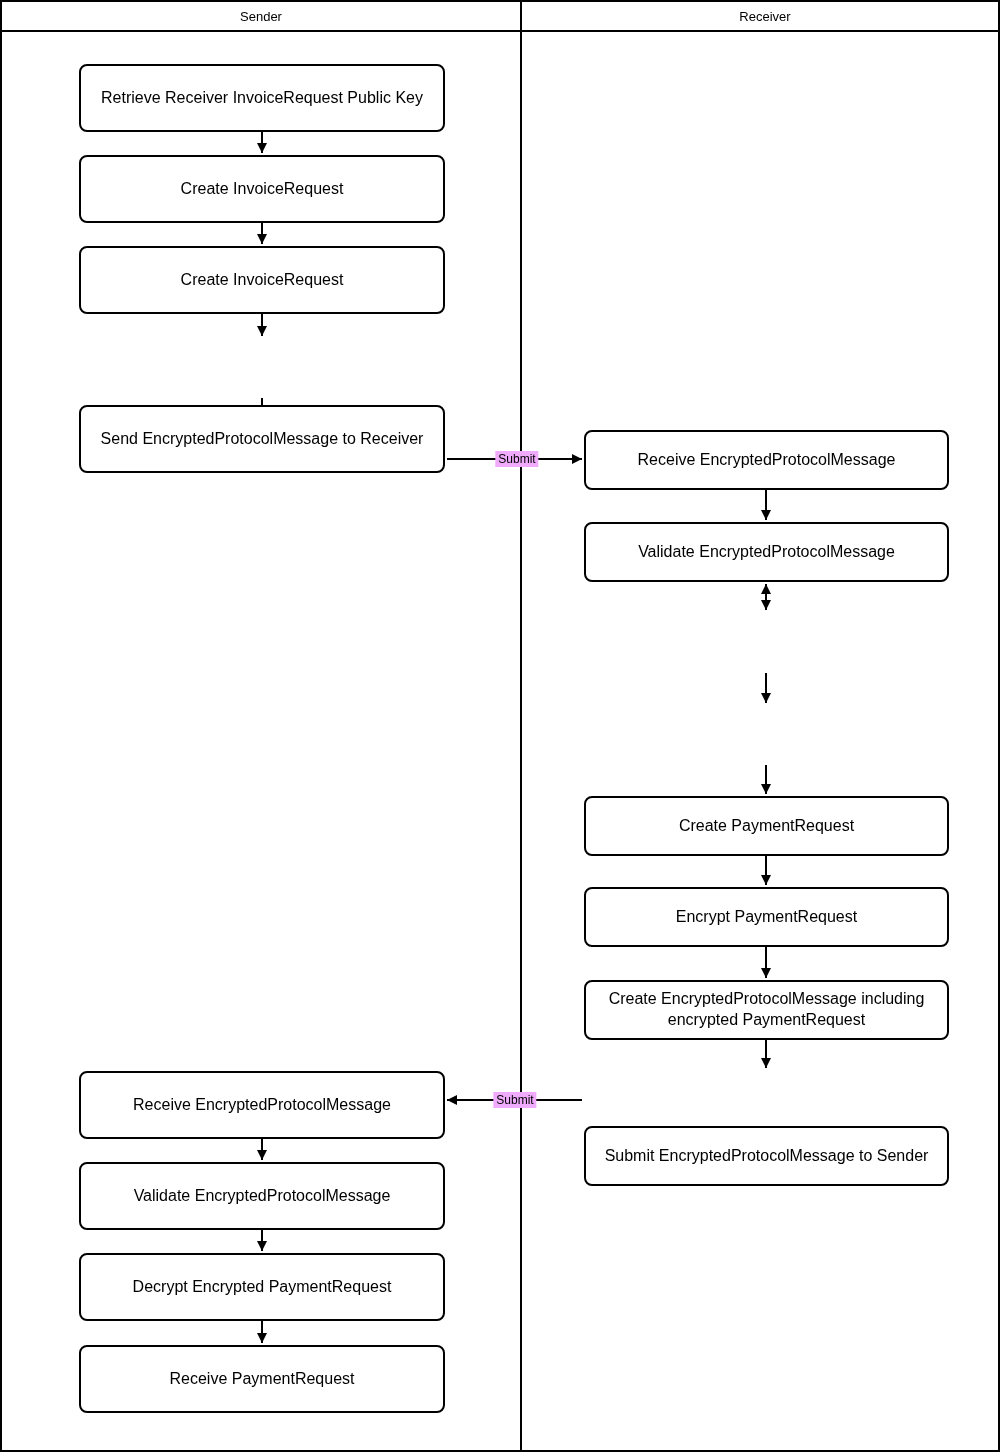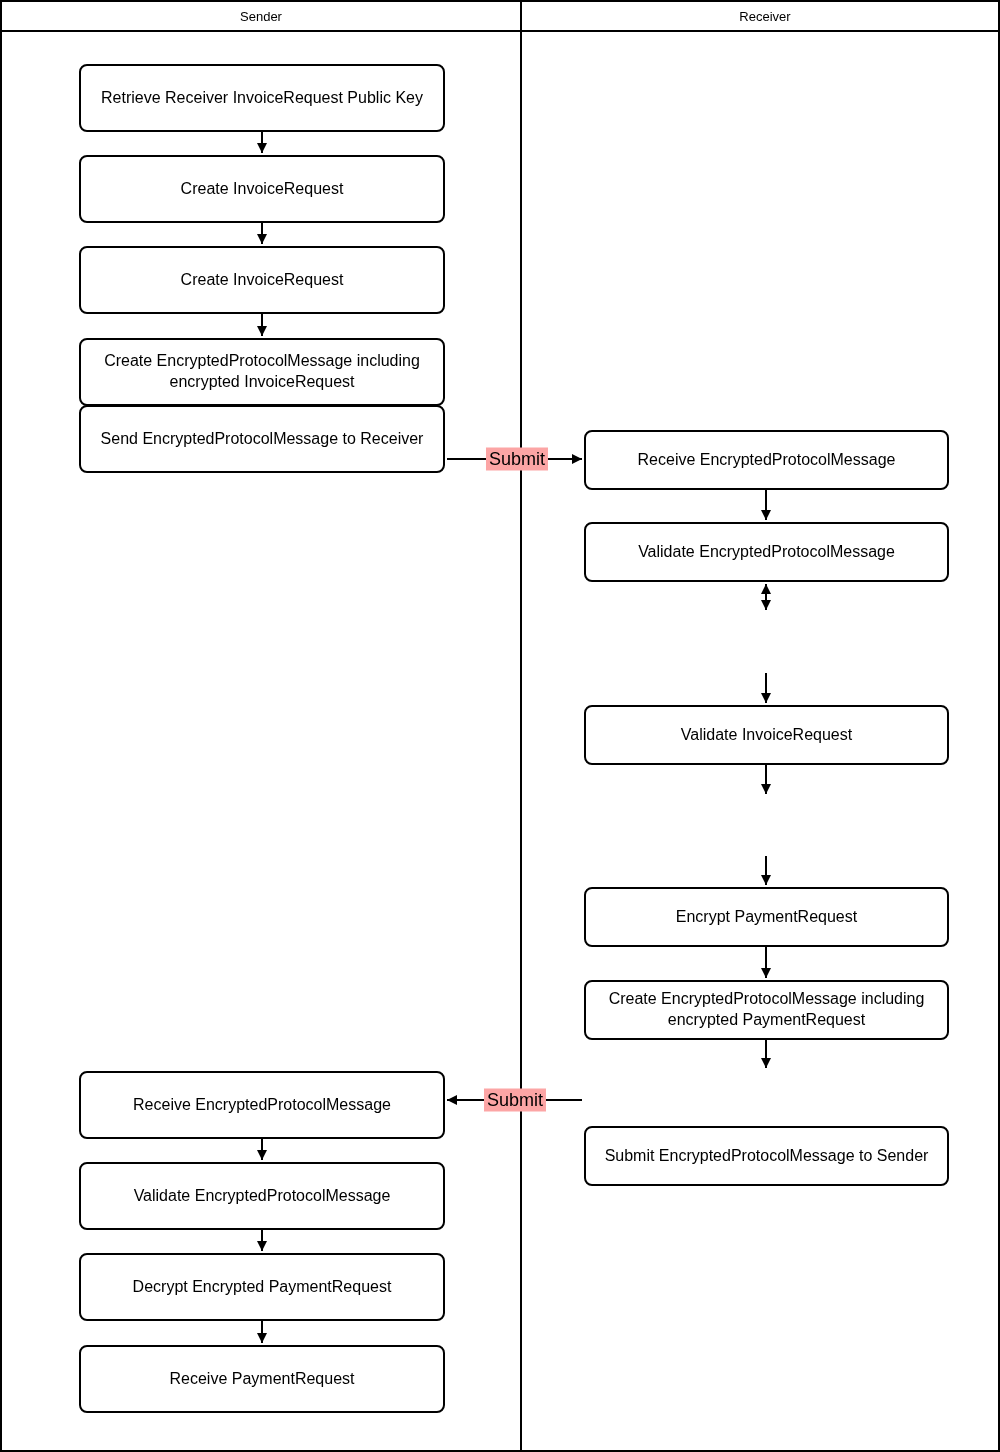--- a/index.html
+++ b/index.html
@@ -43,22 +43,22 @@
   .sender-node{left:77px;width:366px;height:68px;}
   .receiver-node{left:582px;width:365px;height:60px;}
   #arrows{
     position:absolute;left:0;top:0;width:1000px;height:1452px;
     z-index:1;pointer-events:none;
   }
   #arrows line{stroke:#000;stroke-width:2;}
   .edge-label{
     position:absolute;
     transform:translate(-50%,-50%);
-    background:#fca5a5;
-    font-size:18px;
+    background:#f0abfc;
+    font-size:12px;
     padding:1px 3px;
     z-index:3;
     white-space:nowrap;
   }
 </style>
 </head>
 <body>
 
 <div id="canvas">
 
@@ -103,23 +103,20 @@
 
   <div class="node sender-node" style="top:62px">
     <span>Retrieve Receiver InvoiceRequest Public Key</span>
   </div>
   <div class="node sender-node" style="top:153px">
     <span>Create InvoiceRequest</span>
   </div>
   <div class="node sender-node" style="top:244px">
     <span>Create InvoiceRequest</span>
   </div>
-  <div class="node sender-node" style="top:336px">
-    <span>Create EncryptedProtocolMessage including encrypted InvoiceRequest</span>
-  </div>
   <div class="node sender-node" style="top:403px">
     <span>Send EncryptedProtocolMessage to Receiver</span>
   </div>
   <div class="node sender-node" style="top:1069px">
     <span>Receive EncryptedProtocolMessage</span>
   </div>
   <div class="node sender-node" style="top:1160px">
     <span>Validate EncryptedProtocolMessage</span>
   </div>
   <div class="node sender-node" style="top:1251px">
@@ -128,22 +125,22 @@
   <div class="node sender-node" style="top:1343px">
     <span>Receive PaymentRequest</span>
   </div>
 
   <div class="node receiver-node" style="top:428px">
     <span>Receive EncryptedProtocolMessage</span>
   </div>
   <div class="node receiver-node" style="top:520px">
     <span>Validate EncryptedProtocolMessage</span>
   </div>
-  <div class="node receiver-node" style="top:703px">
-    <span>Validate InvoiceRequest</span>
+  <div class="node receiver-node" style="top:794px">
+    <span>Create PaymentRequest</span>
   </div>
   <div class="node receiver-node" style="top:885px">
     <span>Encrypt PaymentRequest</span>
   </div>
   <div class="node receiver-node" style="top:978px">
     <span>Create EncryptedProtocolMessage including encrypted PaymentRequest</span>
   </div>
   <div class="node receiver-node" style="top:1124px">
     <span>Submit EncryptedProtocolMessage to Sender</span>
   </div>

